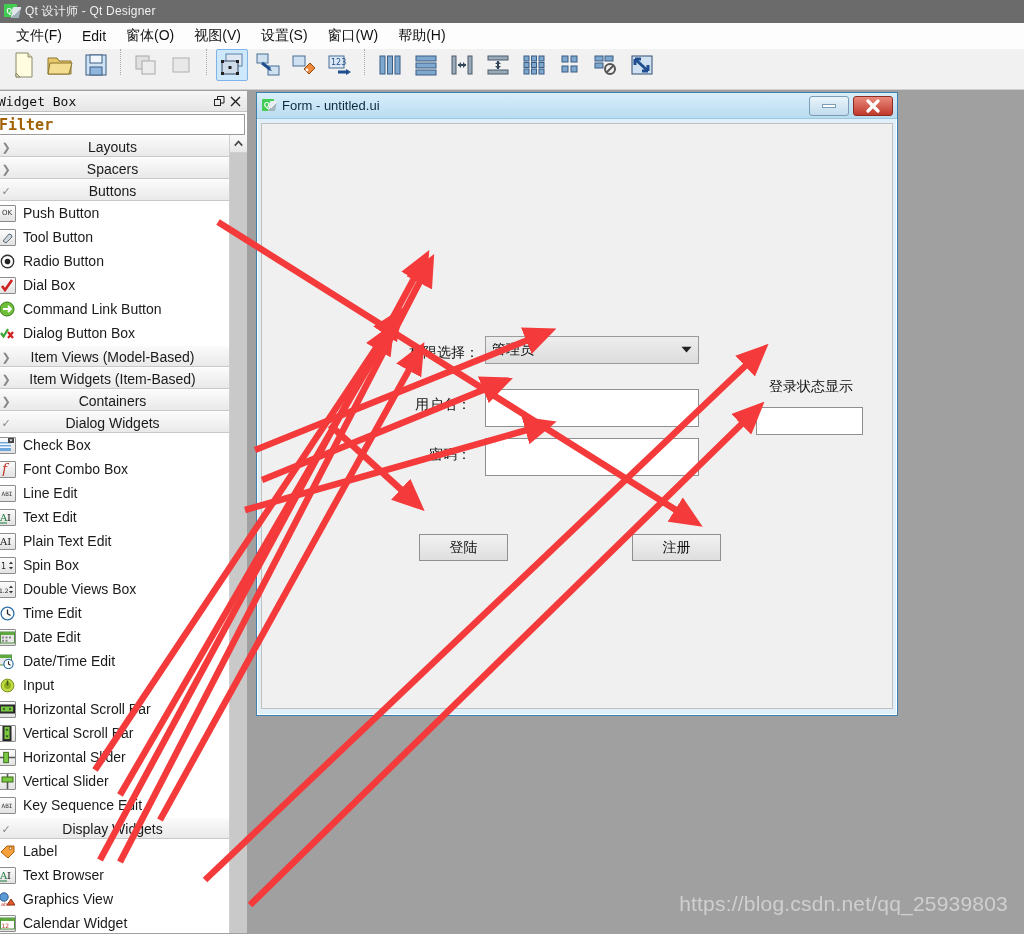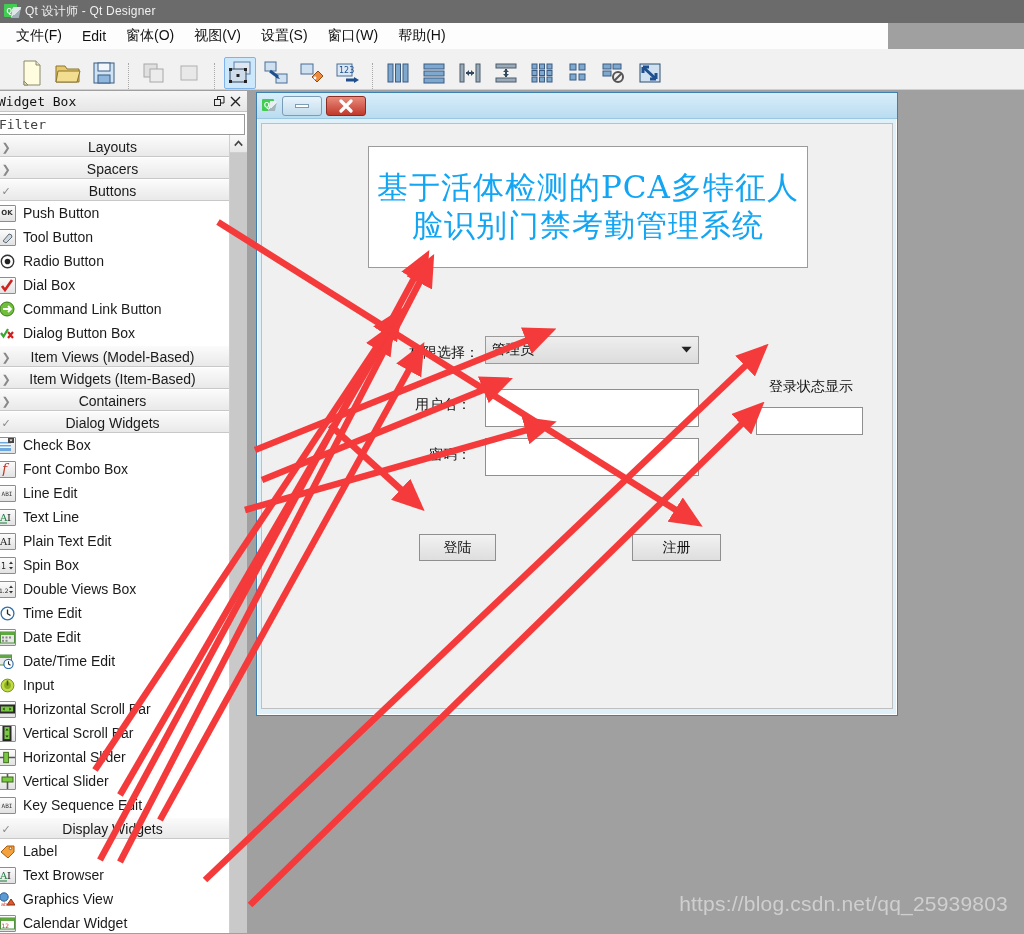--- a/index.html
+++ b/index.html
@@ -28,33 +28,33 @@
   }
   #app-titlebar .qt-logo .tail{
     position:absolute; left:8px; top:3px; width:8px; height:11px;
     background:linear-gradient(135deg,#dfe5e8 0 55%, #9fb0b8 55% 100%);
     transform:skewX(-12deg);
   }
   #app-title-text{ color:#f0f0f0; font-size:12px; letter-spacing:.2px; }
 
   
   #menubar{
-    position:absolute; left:0; top:23px; width:888px; height:26px;
+    position:absolute; left:0; top:23px; width:1024px; height:26px;
     background:#fdfdfd; display:flex; align-items:center; padding-left:6px;
     border-bottom:1px solid #fdfdfd;
   }
   .menu-item{
     padding:3px 10px; font-size:14px; color:#111; cursor:default; white-space:nowrap;
   }
 
   
   #toolbar{
     position:absolute; left:0; top:49px; width:1024px; height:41px;
     background:#f1f1f1; border-bottom:1px solid #cfcfcf;
-    display:flex; align-items:flex-end; padding-left:14px;
+    display:flex; align-items:flex-start; padding-left:6px;
   }
   .tb-btn{
     width:32px; height:32px; margin:0 2px; display:flex; align-items:center; justify-content:center;
     border:1px solid transparent; border-radius:2px; position:relative;
   }
   .tb-btn.active{ background:#cde8fb; border:1px solid #7eb4ea; }
   .tb-sep{
     width:2px; height:26px; margin:0 6px;
     border-left:1px dotted #a9a9a9;
   }
@@ -69,21 +69,21 @@
     height:21px; background:linear-gradient(#f6f6f6,#e6e6e6);
     display:flex; align-items:center; padding:0 4px 0 2px;
     border-bottom:1px solid #c4c4c4; flex:0 0 auto;
   }
   #wb-title{ flex:1; font-family:"DejaVu Sans Mono", monospace; font-size:13px; color:#111; }
   .wb-hbtn{ width:16px; height:16px; display:flex; align-items:center; justify-content:center; font-size:12px; color:#222; }
   #wb-filter{
     margin:2px 2px 0 0; height:21px; border:1px solid #9a9a9a; background:#fff;
     display:flex; align-items:center; padding-left:2px; flex:0 0 auto;
   }
-  #wb-filter span{ font-family:"DejaVu Sans Mono", monospace; font-size:13px; color:#404040;}
+  #wb-filter span{ font-family:"DejaVu Sans Mono", monospace; font-size:15px; color:#a16207;font-weight:bold;}
   #wb-body{ flex:1; display:flex; overflow:hidden; }
   #wb-list{ flex:1; overflow:hidden; background:#fff; }
   .wb-cat{
     height:22px; line-height:22px; text-align:center; font-size:14px;
     background:linear-gradient(#fbfbfb,#e9e9e9); border-bottom:1px solid #c8c8c8;
     border-top:1px solid #fff; position:relative; color:#1a1a1a;
   }
   .wb-cat .twisty{
     position:absolute; left:4px; top:0; width:12px; line-height:22px; color:#888; font-size:11px;
   }
@@ -366,21 +366,21 @@
   <div id="wb-filter">
     <span>Filter</span>
   </div>
   <div id="wb-body">
     <div id="wb-list">
         <div class="wb-cat"><span class="twisty">❯</span><span>Layouts</span></div>
         <div class="wb-cat"><span class="twisty">❯</span><span>Spacers</span></div>
         <div class="wb-cat"><span class="twisty">✓</span><span>Buttons</span></div>
         <div class="wb-item">
           <span class="wb-ico">
-            <span style="font-size:7px;font-weight:bold">OK</span>
+            <span style="font-size:7px;font-weight:normal">OK</span>
           </span>
           <span>Push Button</span>
         </div>
         <div class="wb-item">
           <span class="wb-ico">
             <svg width="14" height="13" viewBox="0 0 14 13">
               <path d="M3 10 L9 3 a3 3 0 0 1 3 3 L6 12z" fill="#cfd7de" stroke="#5e6a75"></path>
             </svg>
           </span>
           <span>Tool Button</span>
@@ -451,21 +451,21 @@
           <span>Line Edit</span>
         </div>
         <div class="wb-item">
           <span class="wb-ico">
             <svg width="14" height="13" viewBox="0 0 14 13">
               <text x="0" y="10" font-size="10" font-family="DejaVu Serif" fill="#1a7a3a">A</text>
               <text x="7" y="10" font-size="10" font-family="DejaVu Serif" fill="#222">I</text>
               <path d="M0 12h7" stroke="#1a7a3a"></path>
             </svg>
           </span>
-          <span>Text Line</span>
+          <span>Text Edit</span>
         </div>
         <div class="wb-item">
           <span class="wb-ico">
             <svg width="14" height="13" viewBox="0 0 14 13">
               <text x="0" y="10" font-size="10" font-family="DejaVu Serif" fill="#222">AI</text>
             </svg>
           </span>
           <span>Plain Text Edit</span>
         </div>
         <div class="wb-item">
@@ -629,53 +629,53 @@
     </div>
   </div>
 </div>
 
 <div id="form-window">
   <div id="form-titlebar">
     <span class="qt-logo2">
       <span class="sq">Qt</span>
       <span class="tail"></span>
     </span>
+    <span id="form-title-text">Form - untitled.ui</span>
     <span class="win-btn">
         <span class="minus"></span>
       </span>
     <span class="win-btn close">
       <svg width="16" height="14" viewBox="0 0 16 14">
           <path d="M3 2l10 10M13 2L3 12" stroke="#fff" stroke-width="3.2" stroke-linecap="round"></path>
         </svg>
     </span>
   </div>
 
   <div id="form-canvas">
-    <div id="title-label">基于活体检测的PCA多特征人脸识别门禁考勤管理系统</div>
 
     <div class="f-label" style="left:147px; top:220px;">权限选择：</div>
     <div id="combo-auth">
       <span class="cval">管理员</span>
       <span class="carrow">
         <svg width="11" height="7" viewBox="0 0 11 7">
             <path d="M0.5 0.8h10L5.5 6.4z" fill="#222"></path>
           </svg>
       </span>
     </div>
 
     <div class="f-label" style="left:153px; top:272px;">用户名：</div>
     <div class="f-input" style="left:223px; top:265px; width:214px; height:38px;"></div>
 
     <div class="f-label" style="left:167px; top:322px;">密码：</div>
     <div class="f-input" style="left:223px; top:314px; width:214px; height:38px;"></div>
 
     <div class="f-label" style="left:507px; top:254px;">登录状态显示</div>
     <div class="f-input" style="left:494px; top:283px; width:107px; height:28px;"></div>
 
-    <div class="f-btn" style="left:157px; top:410px; width:77px;">登陆</div>
+    <div class="f-btn" style="left:157px; top:410px; width:89px;">登陆</div>
     <div class="f-btn" style="left:370px; top:410px; width:89px;">注册</div>
   </div>
 </div>
 
 <svg id="arrows" viewBox="0 0 1024 934">
   <defs>
     <marker id="ah" markerWidth="5" markerHeight="4.4" refX="3.6" refY="2.2" orient="auto" markerUnits="strokeWidth">
       <path d="M0,0 L5,2.2 L0,4.4 z" fill="#f43a3a"></path>
     </marker>
   </defs>

